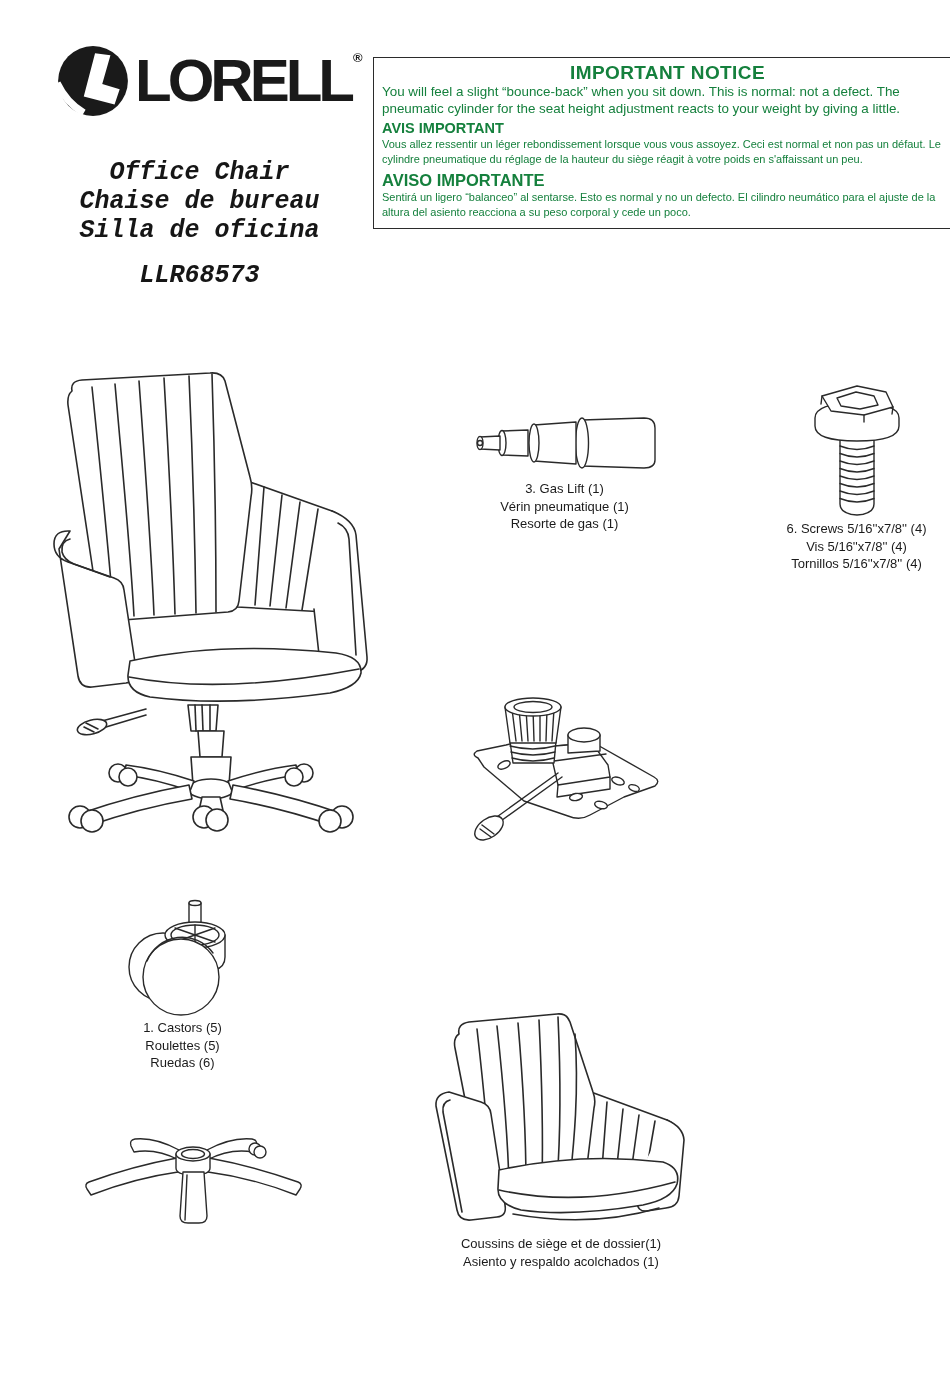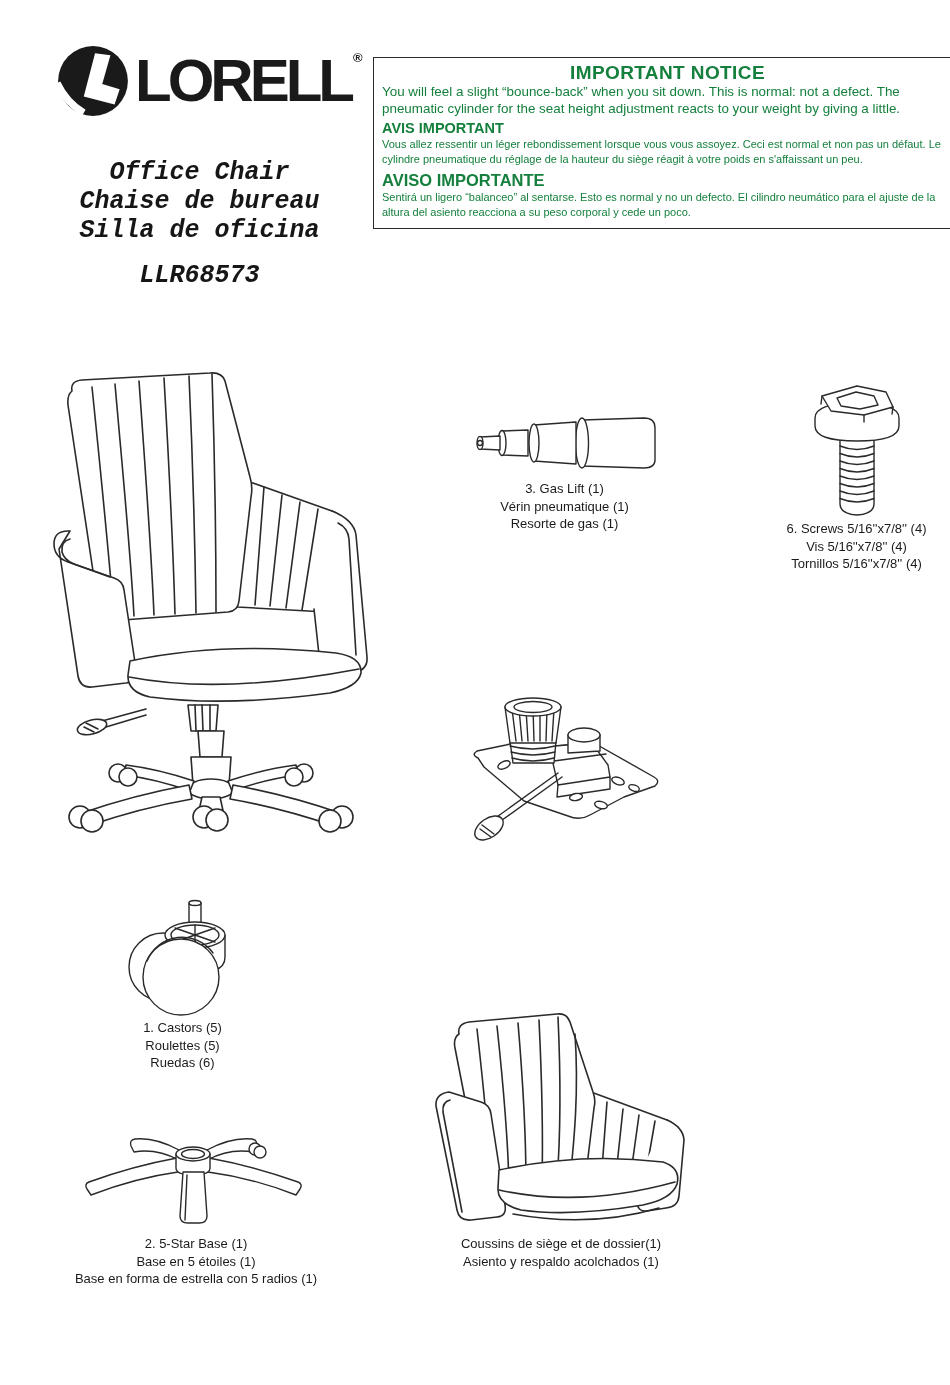--- a/index.html
+++ b/index.html
@@ -285,25 +285,20 @@
         <path d="M138,36 Q182,44 227,60 Q232,62 229,67 L225,73 Q182,56 137,50 Z"></path>
 
         <path d="M105,32 L105,46 Q105,53 122,53 Q139,53 139,46 L139,32 Z"></path>
         <ellipse cx="122" cy="32" rx="17" ry="7"></ellipse>
         <ellipse class="nf" cx="122" cy="32" rx="11.5" ry="4.5"></ellipse>
 
         <path d="M112,50 L109,94 Q109,101 117,101 L128,101 Q136,101 136,94 L133,50 Z"></path>
         <path class="nf" d="M116,53 L114,98"></path>
       </g>
     </svg>
-    <div class="caption">
-      <div>2. 5-Star Base (1)</div>
-      <div>Base en 5 étoiles (1)</div>
-      <div>Base en forma de estrella con 5 radios (1)</div>
-    </div>
   </div>
 
   <div class="part" style="left:375px; top:1002px; width:308px;">
     <svg width="280" height="233" viewBox="0 0 280 233">
       <g class="ln">
 
         <path d="M170,90 L246,118 Q256,122 255,132 L250,188 Q249,197 239,196 L162,176 Z"></path>
         <g class="nf">
           <path d="M186,100 L180,180"></path>
             <path d="M202,107 L194,182"></path>

